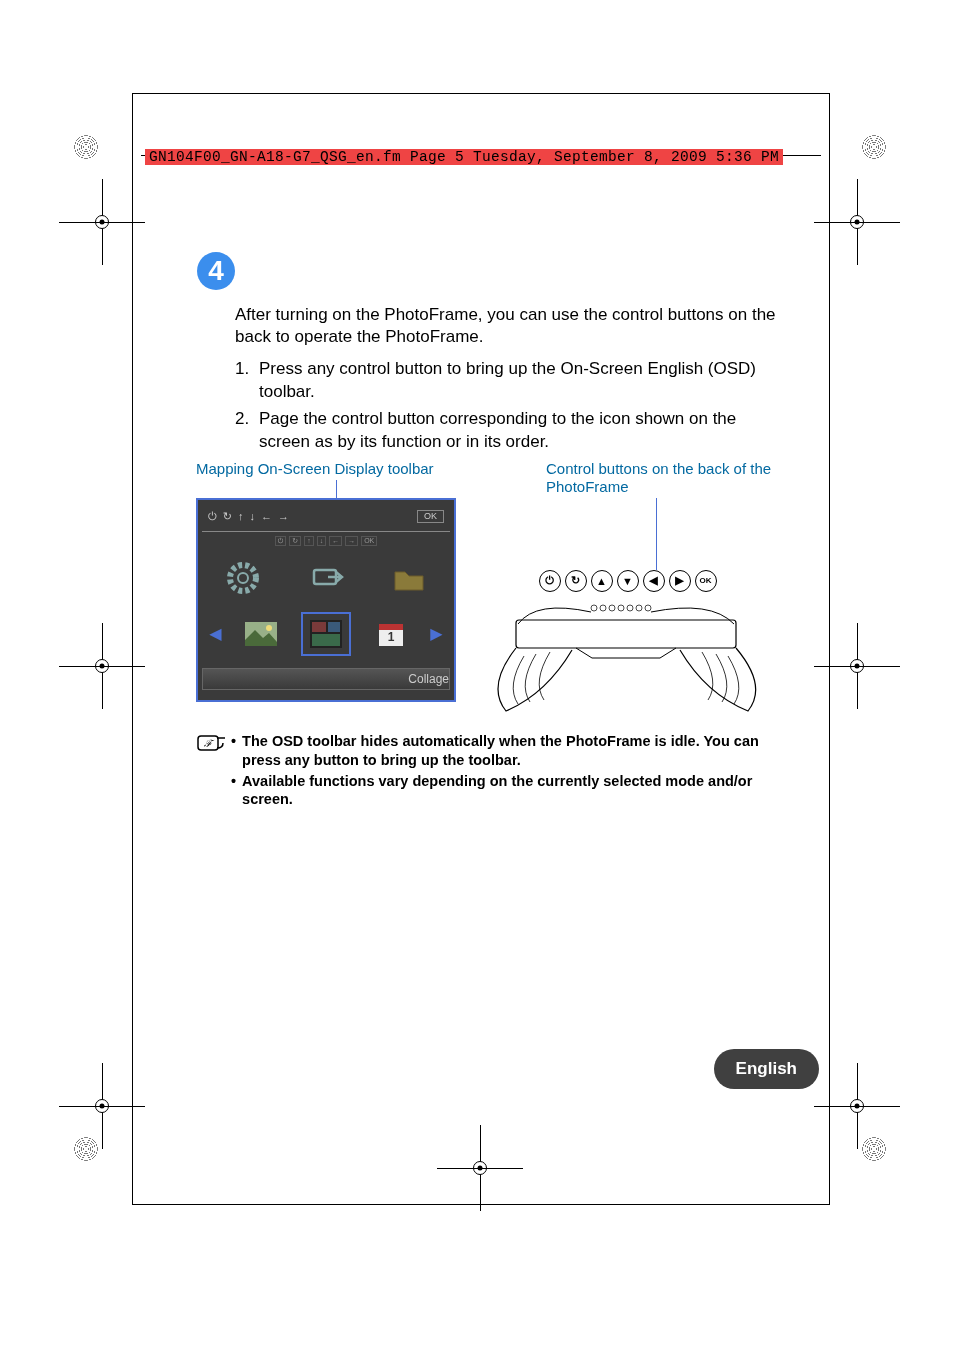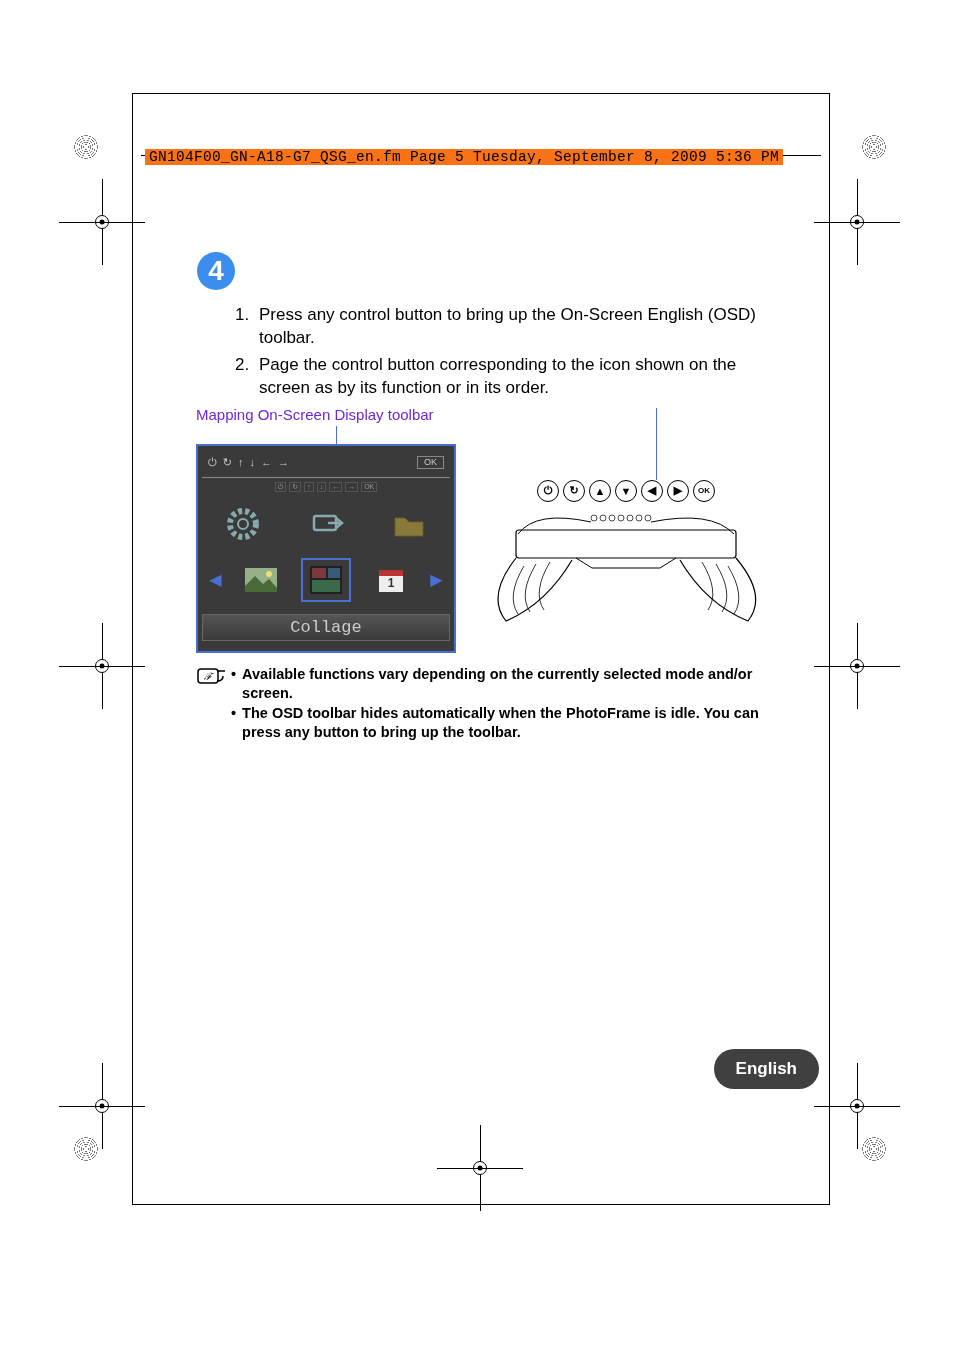--- a/index.html
+++ b/index.html
@@ -27,21 +27,21 @@
     height: 1px;
     background: #000;
   }
   .header-text {
     position: absolute;
     top: 55px;
     left: 12px;
     font-family: "Courier New", monospace;
     font-size: 14.5px;
     letter-spacing: 0.3px;
-    background: #f97316;
+    background: #ef4444;
     padding: 0 4px;
   }
   .content {
     position: absolute;
     top: 158px;
     left: 64px;
     right: 50px;
   }
   .section-title {
     display: flex;
@@ -86,21 +86,21 @@
   .step-num { width: 24px; flex-shrink: 0; }
   .figure-area {
     margin-left: -1px;
     margin-top: 6px;
     display: flex;
     gap: 20px;
   }
   .fig-left, .fig-right { position: relative; }
   .fig-label {
     font-size: 15px;
-    color: #6d28d9;
+    color: #0369a1;
     line-height: 1.2;
     margin-bottom: 2px;
   }
   .fig-left .fig-label { margin-left: 0; }
   .fig-right .fig-label { margin-left: 70px; }
   .leader-line {
     width: 1px;
     background: #4a6fd4;
     margin: 2px 0 0 140px;
   }
@@ -150,27 +150,26 @@
   }
   .osd-icon {
     width: 50px;
     height: 44px;
     display: flex;
     align-items: center;
     justify-content: center;
   }
   .osd-footer {
     margin-top: 6px;
-    text-align: center;
+    text-align: right;
     background: linear-gradient(#555,#3a3a3a);
     border: 1px solid #666;
     color: #ccc;
-    font-size: 17px;
+    font-size: 12px;
     padding: 3px 0;
-    font-family: Liberation Mono, monospace;
   }
   .osd-arrow {
     font-size: 16px;
     color: #4a6fd4;
     display: flex;
     align-items: center;
     justify-content: center;
   }
   .back-buttons {
     display: flex;
@@ -309,20 +308,21 @@
 
 <div class="page-frame">
   <div class="header-line"></div>
   <div class="header-text">GN104F00_GN-A18-G7_QSG_en.fm  Page 5  Tuesday, September 8, 2009  5:36 PM</div>
 
   <div class="content">
     <div class="section-title">
       <div class="step-circle">4</div>
     </div>
 
+    <div class="intro">After turning on the PhotoFrame, you can use the control buttons on the back to operate the PhotoFrame.</div>
 
     <div class="steps">
       <div class="step-item">
         <span class="step-num">1.</span>
         <span>Press any control button to bring up the On-Screen English (OSD) toolbar.</span>
       </div>
       <div class="step-item">
         <span class="step-num">2.</span>
         <span>Page the control button corresponding to the icon shown on the screen as by its function or in its order.</span>
       </div>
@@ -395,20 +395,21 @@
                   <text x="20" y="27" font-size="12" text-anchor="middle" fill="#333" font-weight="bold">1</text>
                 </svg>
             </div>
             <div class="osd-arrow">▶</div>
           </div>
           <div class="osd-footer">Collage</div>
         </div>
       </div>
 
       <div class="fig-right">
+        <div class="fig-label">Control buttons on the back of the PhotoFrame</div>
         <div class="leader-line"></div>
         <div class="back-buttons">
           <div class="back-btn">⏻</div>
           <div class="back-btn">↻</div>
           <div class="back-btn">▲</div>
           <div class="back-btn">▼</div>
           <div class="back-btn">◀</div>
           <div class="back-btn">▶</div>
           <div class="back-btn" style="font-size:8px;">OK</div>
         </div>
@@ -439,23 +440,23 @@
     </div>
 
     <div class="notes">
       <svg class="note-icon" viewBox="0 0 30 22">
         <rect x="1" y="4" width="20" height="14" rx="3" fill="none" stroke="#000" stroke-width="1.5"></rect>
         <path d="M20 6 h8 M20 16 q6 0 6 -5" fill="none" stroke="#000" stroke-width="1.5"></path>
         <text x="11" y="15" font-size="10" text-anchor="middle" font-style="italic">ℱ</text>
       </svg>
       <ul>
         <li>
-            <span>Available functions vary depending on the currently selected mode and/or screen.</span>
+            <span>The OSD toolbar hides automatically when the PhotoFrame is idle. You can press any button to bring up the toolbar.</span>
           </li>
         <li>
-            <span>The OSD toolbar hides automatically when the PhotoFrame is idle. You can press any button to bring up the toolbar.</span>
+            <span>Available functions vary depending on the currently selected mode and/or screen.</span>
           </li>
       </ul>
     </div>
   </div>
 
   <div class="lang-badge">English</div>
 </div>
 
 </body></html>

